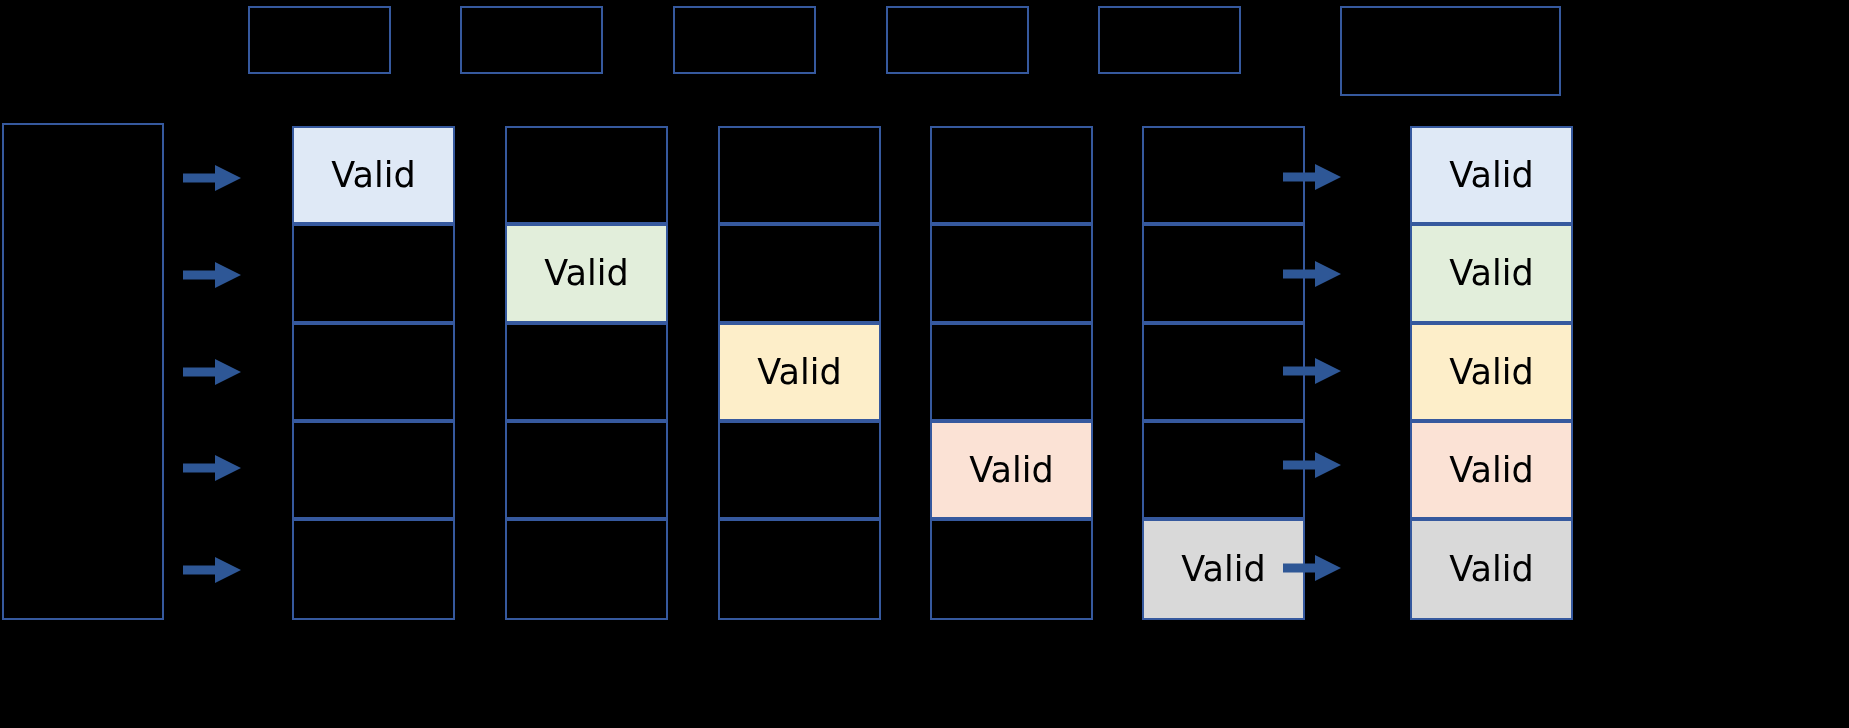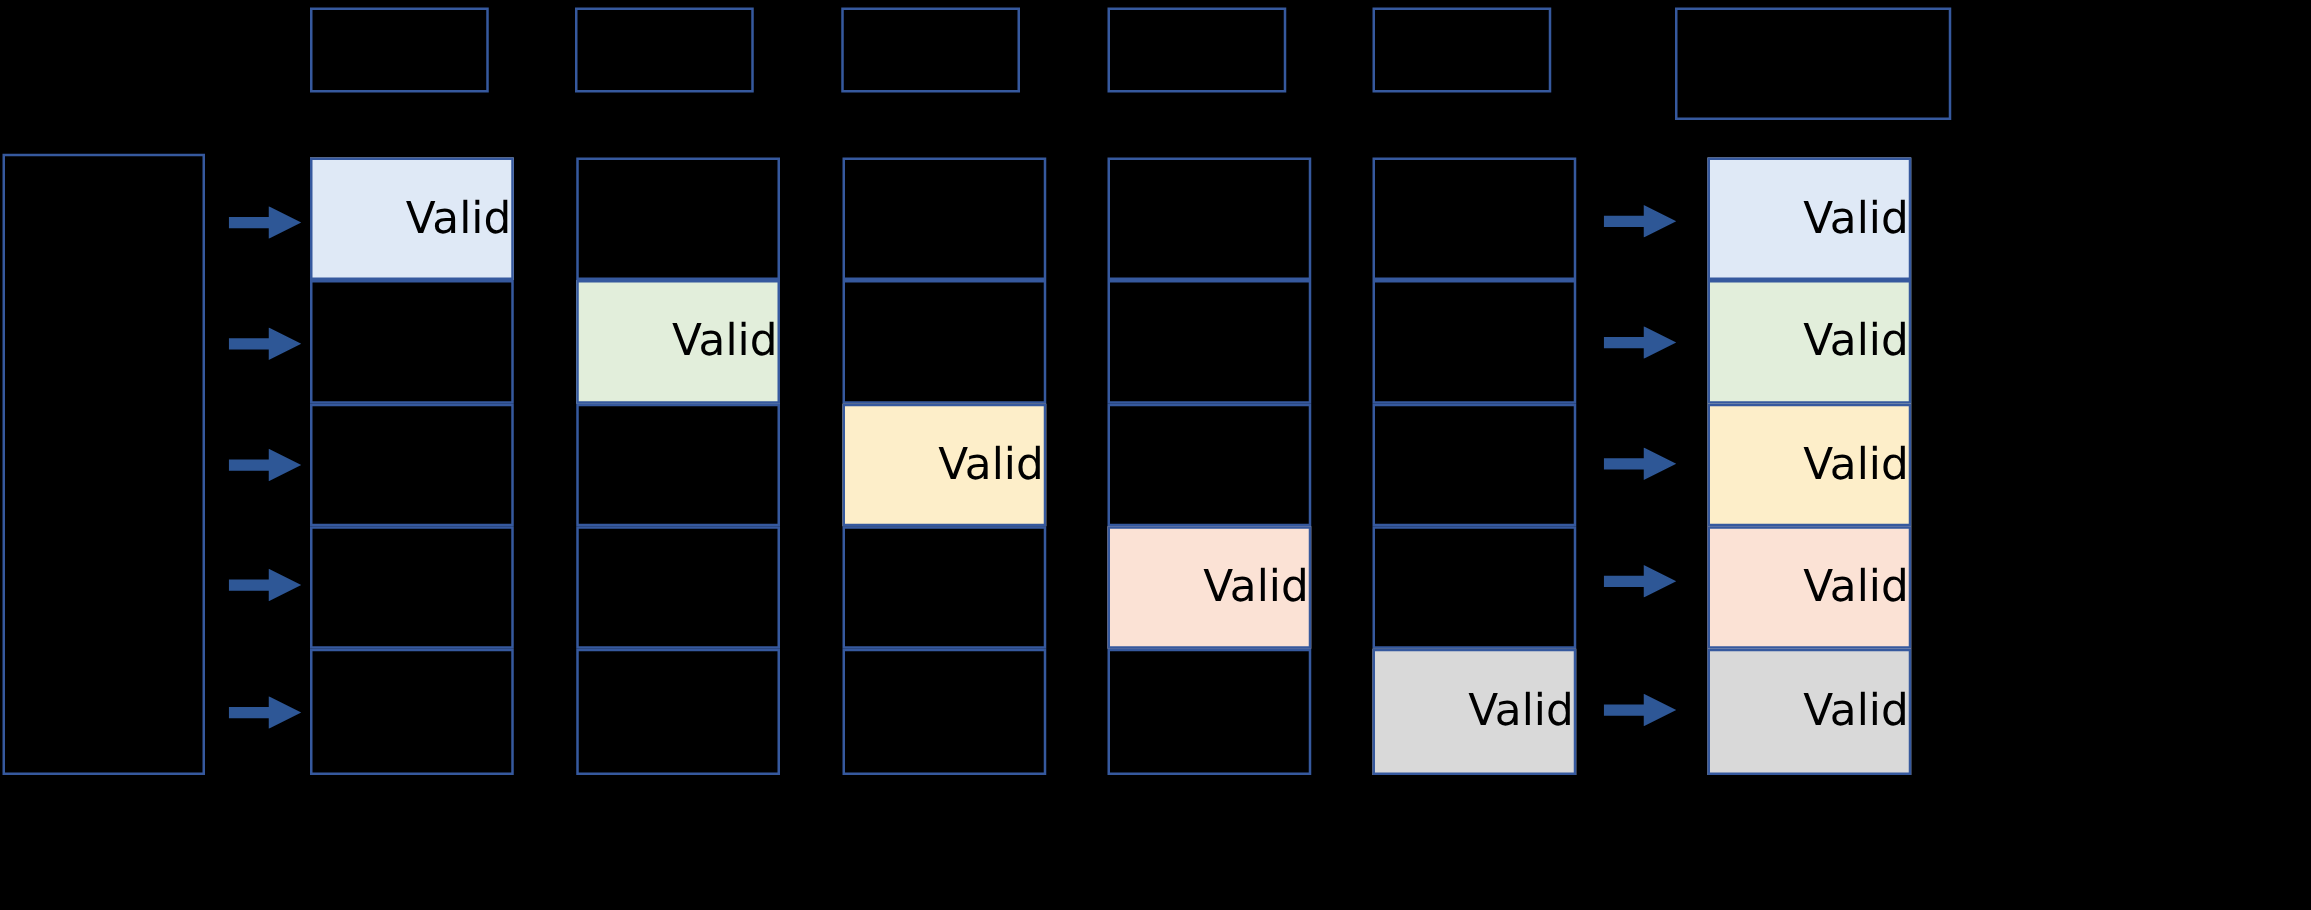--- a/index.html
+++ b/index.html
@@ -41,22 +41,23 @@
   
   .src-box .lbl{ color:#000000; font-size:30px; }
 
   
   .cell{
     position:absolute;
     box-sizing:border-box;
     border:2px solid #36599e;
     display:flex;
     align-items:center;
-    justify-content:flex-end;
+    justify-content:center;
     background:transparent;
+    margin-left:44px;
   }
   .cell .lbl{
     font-size:35px;
     line-height:1;
     color:#000000;
     white-space:nowrap;
   }
   .cell.empty .lbl{ color:#000000; }
 
   

